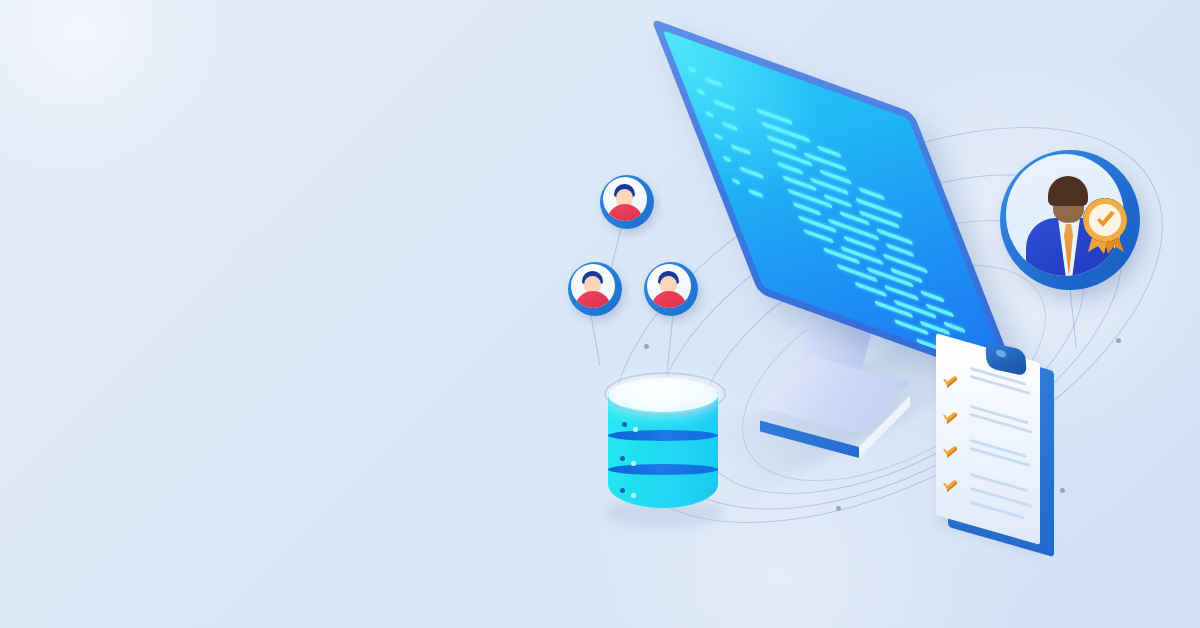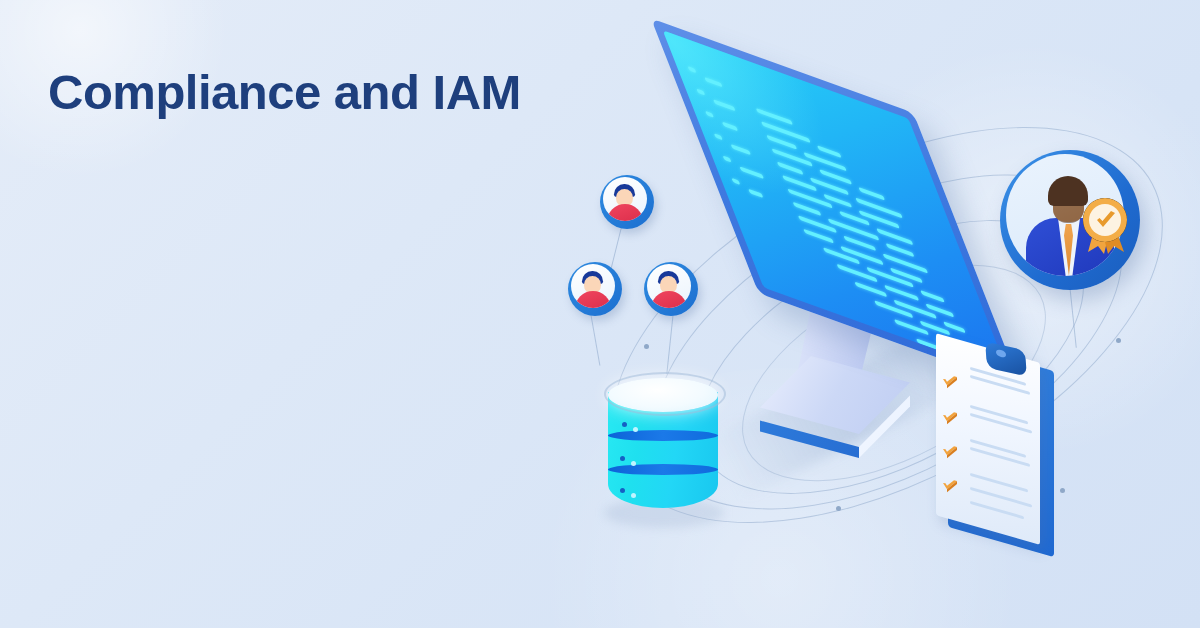--- a/index.html
+++ b/index.html
@@ -345,21 +345,20 @@
 </style>
 </head>
 <body>
 
 <div id="banner">
 
   <div class="bg-blob blob-a"></div>
   <div class="bg-blob blob-b"></div>
   <div class="bg-blob blob-c"></div>
 
-  <div id="title" class="nowrap">Compliance and IAM</div>
 
   <div id="illustration">
 
     <div class="ring r3"></div>
     <div class="ring r2"></div>
     <div class="ring r1"></div>
     <div class="ring r4"></div>
 
     <div class="ring-node" style="left:498px;top:196px;"></div>
     <div class="ring-node" style="left:556px;top:278px;"></div>

